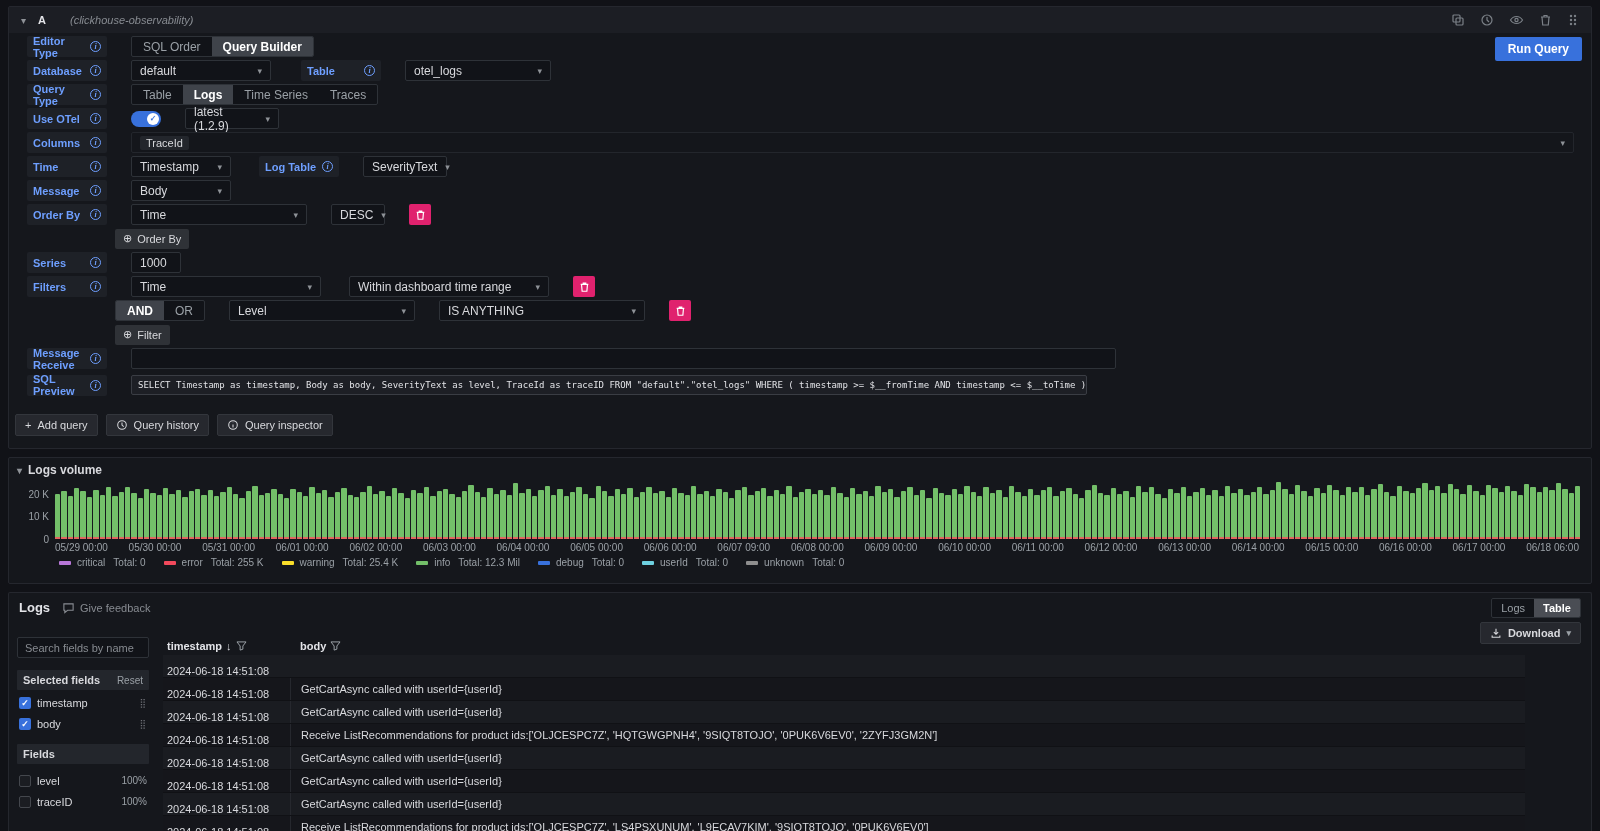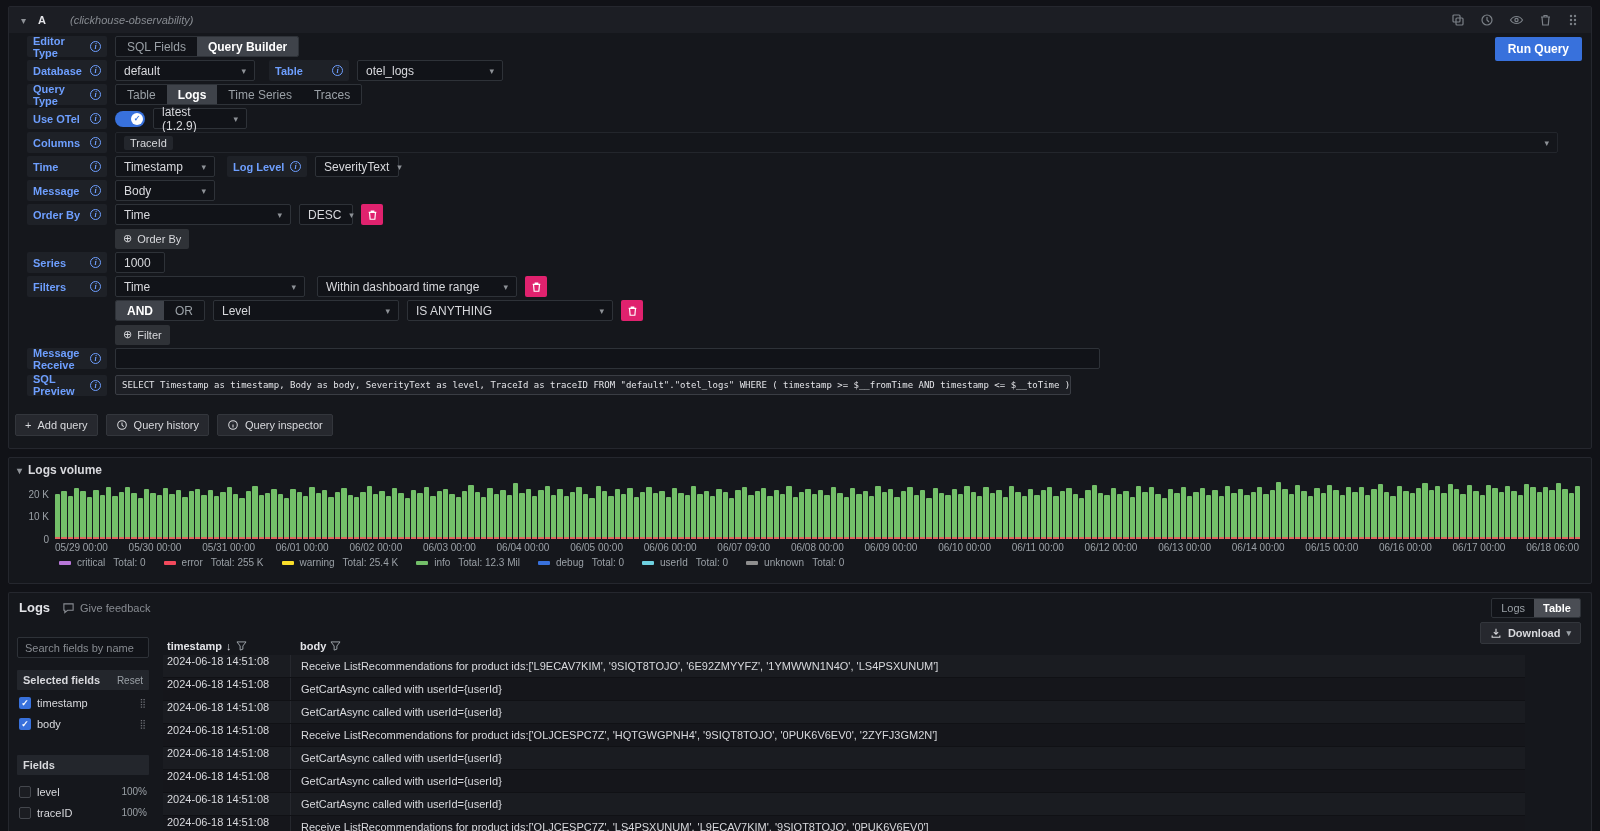--- a/index.html
+++ b/index.html
@@ -11,21 +11,21 @@
   
   #query-panel { position:relative; padding-bottom:12px; }
   .q-header { height:26px; background:#1c1e24; display:flex; align-items:center; padding:0 12px; font-size:11px; }
   .chev { color:#8e9297; font-size:10px; margin-right:12px; }
   .ref-id { color:#e3e4e8; font-weight:700; margin-right:24px; }
   .ds-name { color:#878b91; font-style:italic; }
   .q-header-icons { margin-left:auto; display:flex; gap:15px; align-items:center; color:#7b8087; }
   .q-header-icons svg { display:block; }
   .run-query { position:absolute; top:30px; right:9px; background:#3871dc; color:#fff; font-weight:600; font-size:12px; height:24px; padding:0 13px; border:none; border-radius:2px; display:flex; align-items:center; cursor:pointer; }
 
-  .frow { display:flex; align-items:center; gap:8px; margin:3px 0 0 18px; height:21px; }
+  .frow { display:flex; align-items:center; gap:24px; margin:3px 0 0 18px; height:21px; }
   .frow.sub { padding-left:88px; }
   .flabel { width:80px; min-width:80px; height:21px; background:#1e2127; border-radius:2px; display:flex; align-items:center; justify-content:space-between; padding:0 6px; color:#6e9fff; font-size:11px; font-weight:600; }
   .info { width:11px; height:11px; min-width:11px; border:1px solid #6e9fff; border-radius:50%; font-size:8px; line-height:9px; text-align:center; color:#6e9fff; font-style:italic; font-family:"Liberation Serif",serif; }
   .ctl { height:21px; background:#111318; border:1px solid #2e3238; border-radius:2px; display:flex; align-items:center; padding:0 8px; color:#d8d9dd; font-size:12px; gap:8px; }
   .ctl .caret { margin-left:auto; color:#8e9297; font-size:9px; }
   .seg { height:21px; background:#111318; border:1px solid #2e3238; border-radius:2px; display:flex; align-items:stretch; overflow:hidden; }
   .seg span { display:flex; align-items:center; padding:0 11px; color:#9aa0a6; font-size:12px; cursor:pointer; }
   .seg span.active { background:#3f434a; color:#fff; font-weight:600; }
   .toggle { width:30px; height:16px; background:#3871dc; border-radius:8px; position:relative; cursor:pointer; }
   .toggle .knob { position:absolute; right:2px; top:2px; width:12px; height:12px; background:#fff; border-radius:50%; color:#3871dc; font-size:8px; line-height:12px; text-align:center; font-weight:700; }
@@ -72,21 +72,21 @@
   .cb.off { background:#1b1d22; border:1px solid #44474d; }
   .f-name { color:#d8d9dd; }
   .grip { margin-left:auto; color:#6e7076; font-size:9px; letter-spacing:1px; }
   .pct { margin-left:auto; color:#9aa0a6; font-size:10px; }
 
   .logs-table { flex:1; max-width:1362px; }
   .th-row { display:flex; height:18px; align-items:center; font-size:11px; font-weight:700; color:#e3e4e8; }
   .th-ts { width:127px; min-width:127px; display:flex; align-items:center; gap:4px; padding-left:4px; }
   .th-body { flex:1; display:flex; align-items:center; gap:4px; padding-left:10px; }
   .funnel { color:#9aa0a6; }
-  .tr { display:flex; height:23px; align-items:flex-start; font-size:11px; border-bottom:1px solid #101115; }
+  .tr { display:flex; height:23px; align-items:flex-end; font-size:11px; border-bottom:1px solid #101115; }
   .tr:nth-child(odd) { background:#1a1c21; }
   .tr:nth-child(even) { background:#15161b; }
   .td-ts { width:127px; min-width:127px; padding-left:4px; color:#d8d9dd; }
   .td-body { flex:1; padding-left:10px; border-left:1px solid #26282e; color:#d8d9dd; align-self:stretch; display:flex; align-items:center; overflow:hidden; white-space:nowrap; }
 </style>
 </head>
 <body>
 
 <div class="page">
 
@@ -133,21 +133,21 @@
     </div>
 
     <button class="run-query">Run Query</button>
 
     <div class="frow">
       <span class="flabel">
           <span>Editor Type</span>
           <span class="info">i</span>
         </span>
       <span class="seg">
-        <span>SQL Fields</span>
+        <span>SQL Order</span>
         <span class="active">Query Builder</span>
       </span>
     </div>
 
     <div class="frow">
       <span class="flabel">
           <span>Database</span>
           <span class="info">i</span>
         </span>
       <span class="ctl" style="width:140px">
@@ -205,21 +205,21 @@
     <div class="frow">
       <span class="flabel">
           <span>Time</span>
           <span class="info">i</span>
         </span>
       <span class="ctl" style="width:100px">
           <span>Timestamp</span>
           <span class="caret">▾</span>
         </span>
       <span class="flabel" style="margin-left:4px">
-          <span>Log Level</span>
+          <span>Log Table</span>
           <span class="info">i</span>
         </span>
       <span class="ctl" style="width:84px">
           <span>SeverityText</span>
           <span class="caret">▾</span>
         </span>
     </div>
 
     <div class="frow">
       <span class="flabel">
@@ -698,21 +698,21 @@
         <div class="f-row">
           <span class="cb on">✓</span>
           <span class="f-name">timestamp</span>
           <span class="grip">⣿</span>
         </div>
         <div class="f-row">
           <span class="cb on">✓</span>
           <span class="f-name">body</span>
           <span class="grip">⣿</span>
         </div>
-        <div class="sb-bar" style="margin-top:23px">
+        <div class="sb-bar" style="margin-top:12px">
           <span class="t">Fields</span>
         </div>
         <div class="f-row" style="margin-top:8px">
           <span class="cb off"></span>
           <span class="f-name">level</span>
           <span class="pct">100%</span>
         </div>
         <div class="f-row">
           <span class="cb off"></span>
           <span class="f-name">traceID</span>
@@ -732,21 +732,20 @@
           <span class="th-body">
             <span>body</span>
             <svg class="funnel" width="11" height="10" viewBox="0 0 12 11" fill="none" stroke="#9aa0a6" stroke-width="1.1">
                 <path d="M1 1h10L7.5 5.5V9l-3 1V5.5z"></path>
               </svg>
           </span>
         </div>
         <div>
           <div class="tr">
               <span class="td-ts">2024-06-18 14:51:08</span>
-              <span class="td-body">Receive ListRecommendations for product ids:['L9ECAV7KIM', '9SIQT8TOJO', '6E92ZMYYFZ', '1YMWWN1N4O', 'LS4PSXUNUM']</span>
             </div>
           <div class="tr">
               <span class="td-ts">2024-06-18 14:51:08</span>
               <span class="td-body">GetCartAsync called with userId={userId}</span>
             </div>
           <div class="tr">
               <span class="td-ts">2024-06-18 14:51:08</span>
               <span class="td-body">GetCartAsync called with userId={userId}</span>
             </div>
           <div class="tr">

